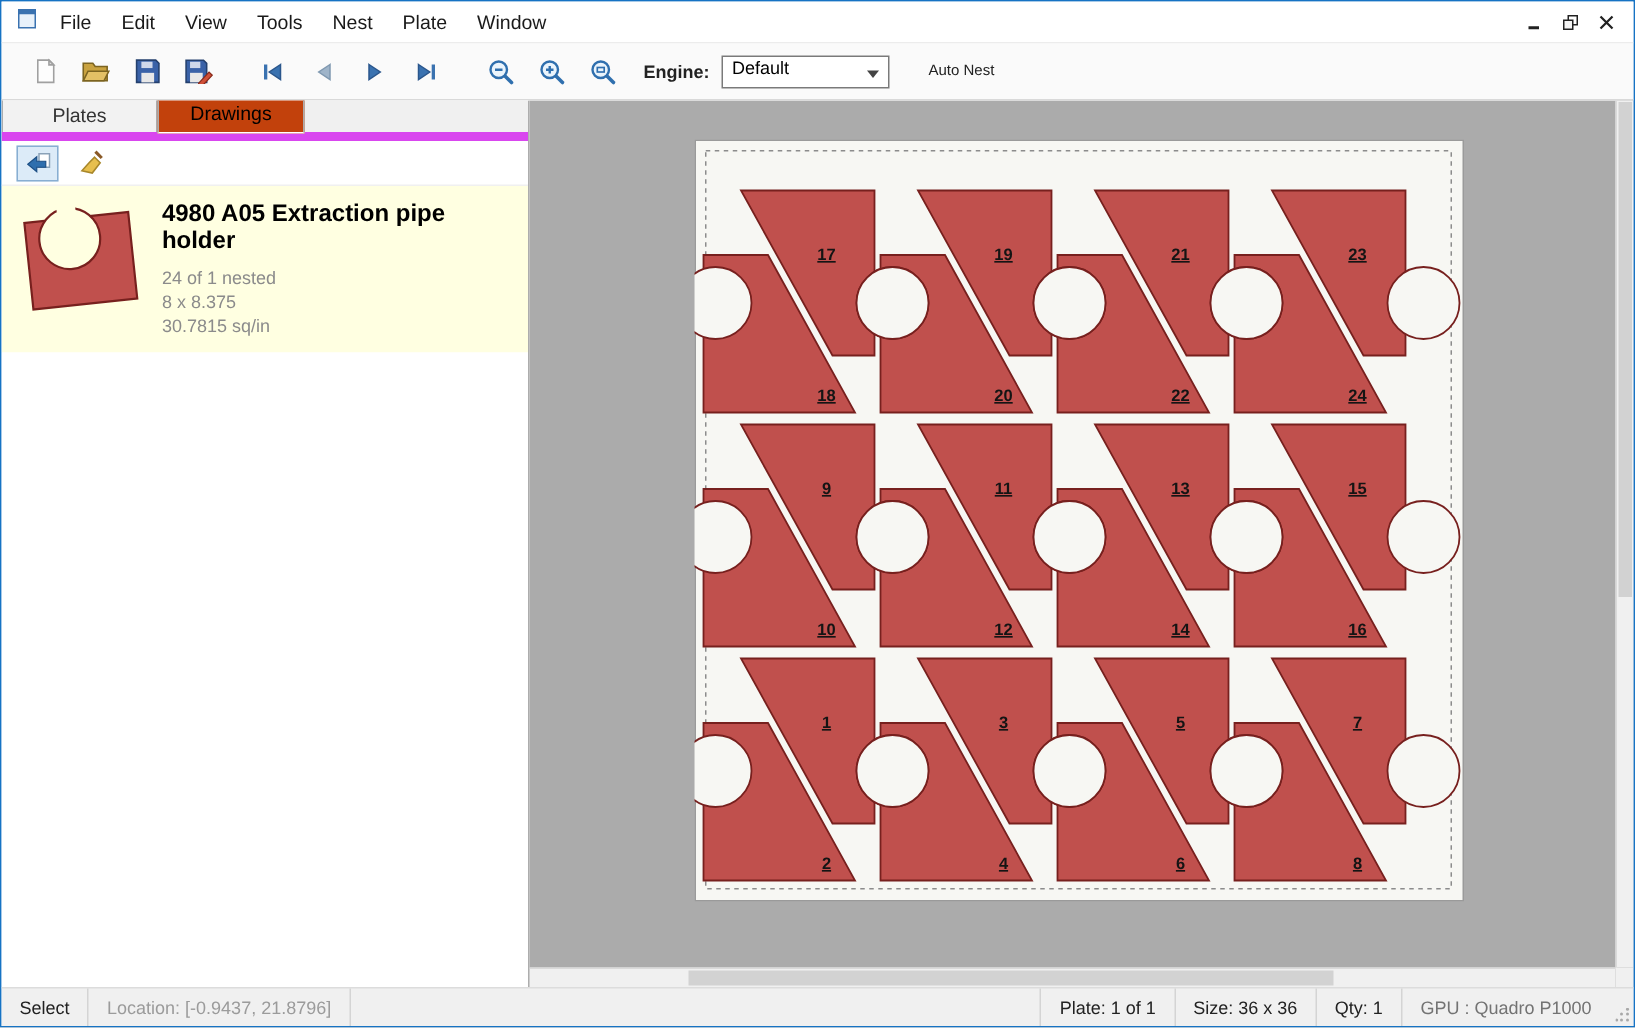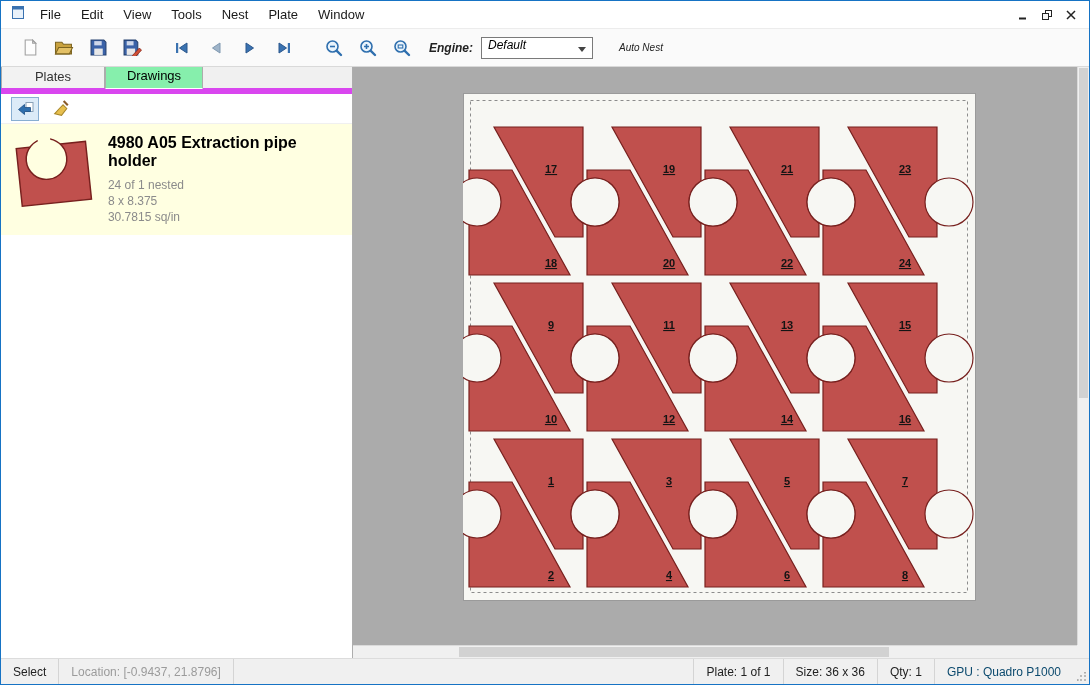--- a/index.html
+++ b/index.html
@@ -14,35 +14,35 @@
   .tb-btn { width:46px; height:30px; display:flex; align-items:center; justify-content:center; }
 
   
   .menubar { height:28px; background:#fff; display:flex; align-items:center; border-bottom:1px solid #ececec; flex:0 0 auto; }
   .menubar .docicon { margin:0 4px 0 10px; }
   .menu-item { font-size:13px; color:#1a1a1a; padding:0 10px; height:28px; line-height:28px; }
   .mdi-btns { margin-left:auto; display:flex; align-items:center; gap:4px; padding-right:8px; }
   .mdi-btn { width:20px; height:20px; display:flex; align-items:center; justify-content:center; }
 
   
-  .toolbar { height:38px; background:#fafafa; border-bottom:1px solid #d9d9d9; display:flex; align-items:center; padding-left:12px; flex:0 0 auto;font-style:italic; }
+  .toolbar { height:38px; background:#fafafa; border-bottom:1px solid #d9d9d9; display:flex; align-items:center; padding-left:12px; flex:0 0 auto; }
   .tool-btn { width:34px; height:32px; display:flex; align-items:center; justify-content:center; }
   .tgap { width:16px; }
   .engine-label { font-size:12px; font-weight:bold; color:#222; margin:0 8px 0 10px; }
   .combo { width:112px; height:22px; background:#fff; border:1px solid #7a7a7a; font-size:12px; display:flex; align-items:flex-start; padding-left:6px; position:relative; }
   .combo .caret { position:absolute; right:6px; top:9px; width:0; height:0; border-left:4px solid transparent; border-right:4px solid transparent; border-top:5px solid #444; }
   .autonest { font-size:10px; color:#222; margin-left:18px; padding:4px 8px; }
 
   
   .main { flex:1; display:flex; overflow:hidden; }
   .sidepanel { width:352px; background:#fff; border-right:1px solid #adadad; display:flex; flex-direction:column; }
   .tabs { height:27px; background:#f0f0f0; display:flex; align-items:flex-end; border-bottom:6px solid #d946ef; }
   .tab { font-size:13px; text-align:center; border:1px solid #acacac; border-bottom:none; }
   .tab-inactive { width:104px; height:24px; line-height:23px; background:#f2f2f2; color:#333; }
-  .tab-active { width:98px; height:27px; line-height:26px; background:#86efac; color:#000; margin-bottom:-1px; border-bottom:1px solid #fff; }
+  .tab-active { width:98px; height:27px; line-height:26px; background:#c2410c; color:#000; margin-bottom:-1px; border-bottom:1px solid #fff; }
   .panel-tools { height:30px; display:flex; align-items:center; gap:8px; padding-left:10px; background:#fff; border-bottom:1px solid #f0f0f0; }
   .ptool-btn { width:28px; height:24px; display:flex; align-items:center; justify-content:center; }
   .ptool-active { border:1px solid #88aed2; background:#dcebf8; }
   .drawing-item { background:#ffffe1; display:flex; gap:10px; padding:6px 10px 10px 8px; align-items:flex-start; }
   .di-text { padding-top:4px; }
   .di-title { font-size:16px; font-weight:bold; color:#000; margin-bottom:7px; }
   .di-line { font-size:12px; color:#8b8b8b; line-height:16px; }
   .panel-fill { flex:1; background:#fff; }
 
   
@@ -311,21 +311,21 @@
     </div>
   </div>
 
   <div class="statusbar">
     <div class="scell">Select</div>
     <div class="scell scell-loc">Location: [-0.9437, 21.8796]</div>
     <div class="sspacer"></div>
     <div class="scell scell-r">Plate: 1 of 1</div>
     <div class="scell scell-r">Size: 36 x 36</div>
     <div class="scell scell-r">Qty: 1</div>
-    <div class="scell scell-r" style="color: #0c4a6e;">GPU : Quadro P1000</div>
+    <div class="scell scell-r" style="color: #737373;">GPU : Quadro P1000</div>
     <div class="grip">
       <svg width="10" height="10" viewBox="0 0 10 10">
           <g fill="#a8a8a8">
             <circle cx="8" cy="8" r="1"></circle>
             <circle cx="8" cy="4" r="1"></circle>
             <circle cx="4" cy="8" r="1"></circle>
             <circle cx="8" cy="0.8" r="1"></circle>
             <circle cx="4" cy="4" r="1"></circle>
             <circle cx="0.8" cy="8" r="1"></circle>
           </g>

